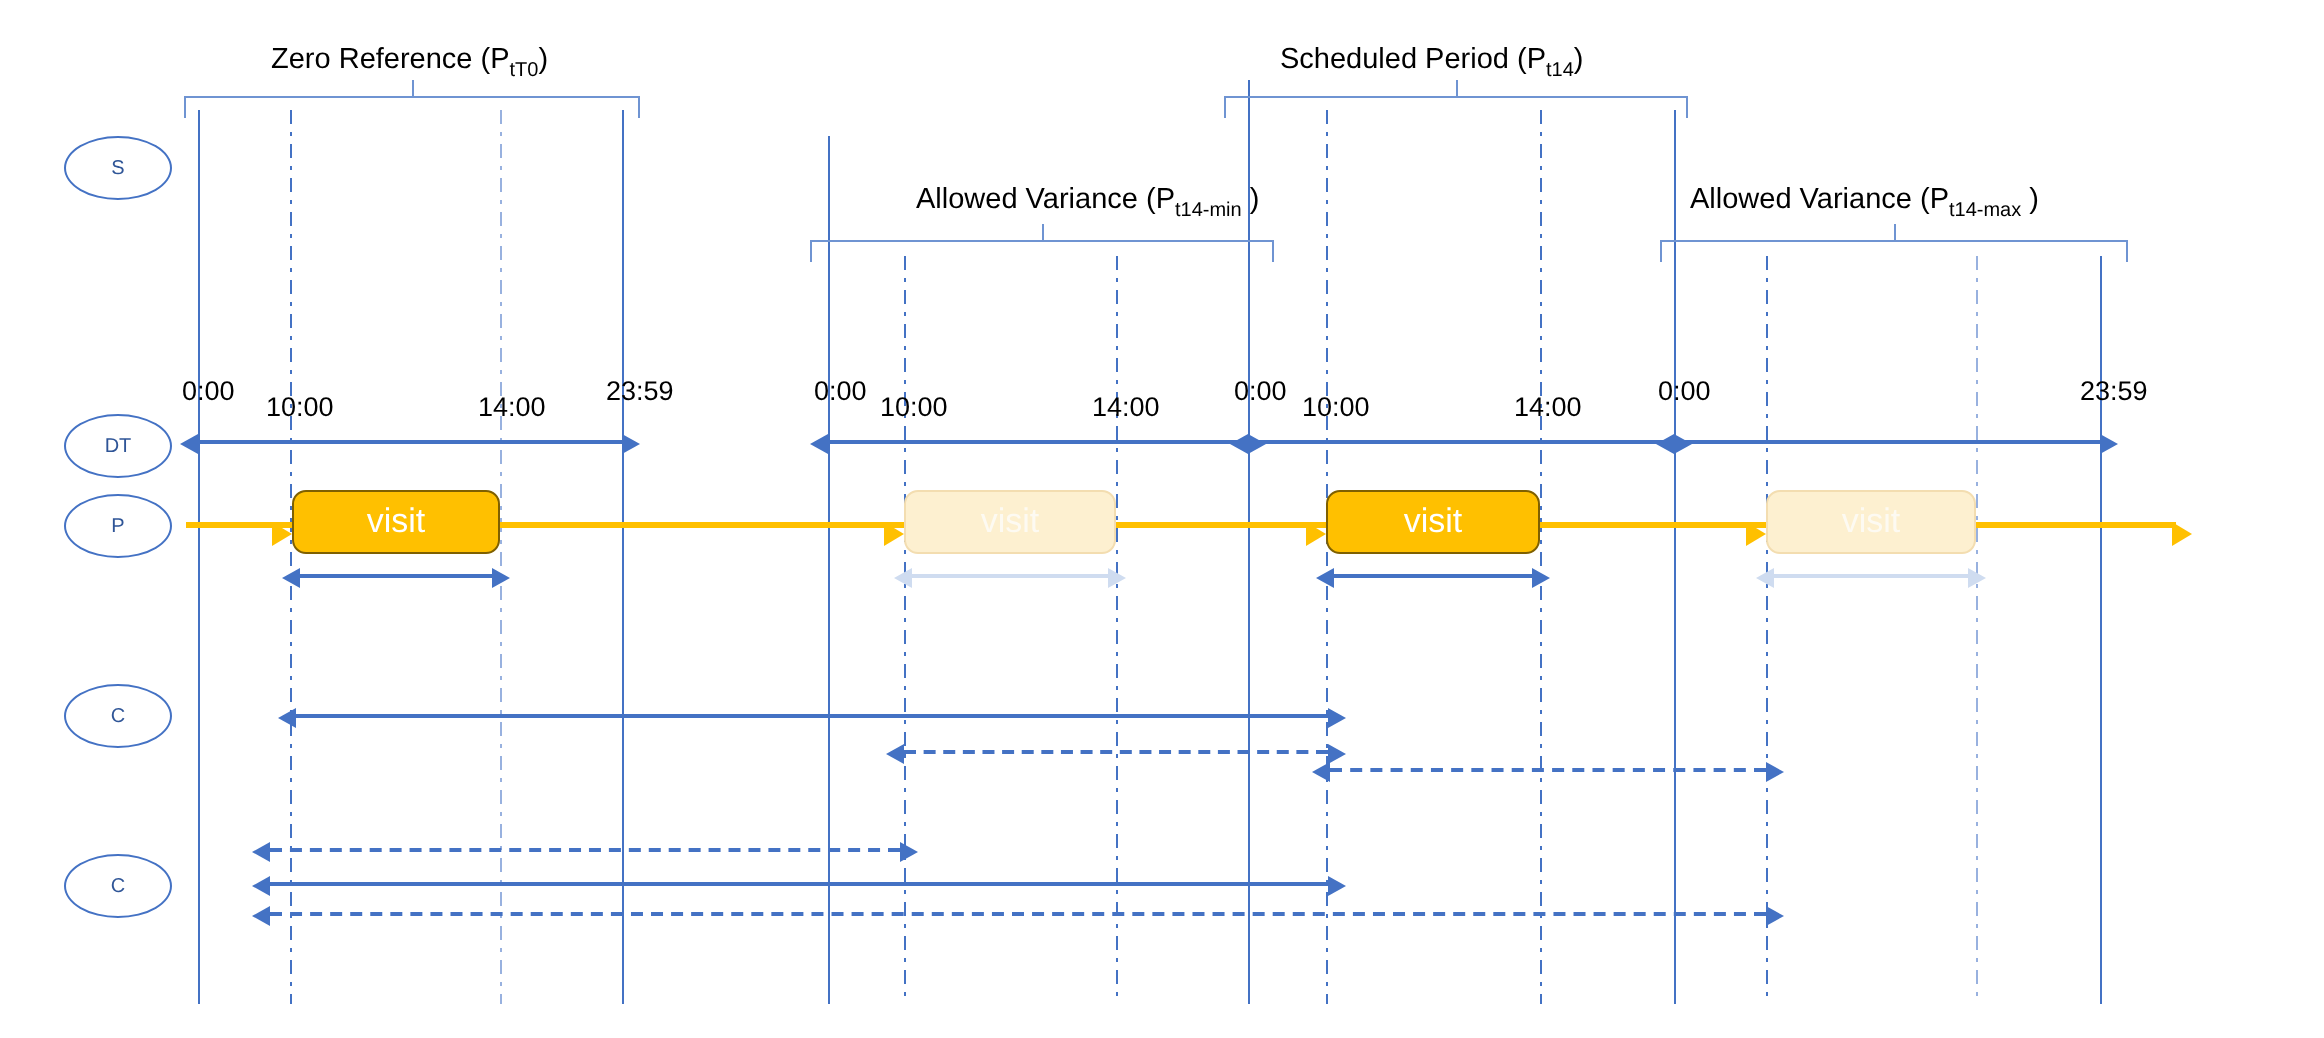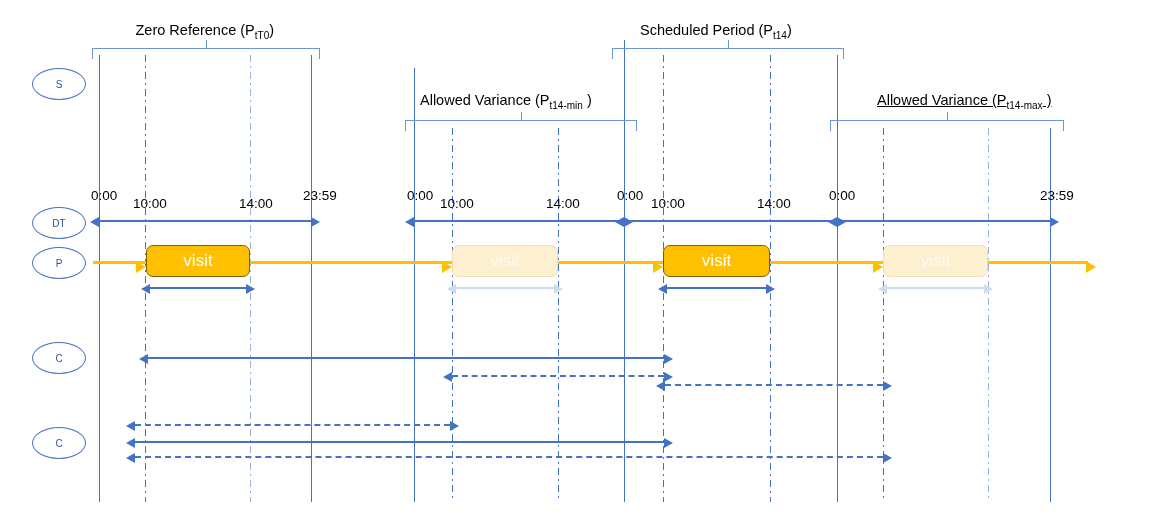--- a/index.html
+++ b/index.html
@@ -70,29 +70,29 @@
       <div class="vline " style="left: 1050px; top: 128px; height: 374px;"></div>
     </div>
   <div id="brackets">
       <div class="bracket" style="left: 92px; top: 48px; width: 226px;">
         <div class="stem"></div>
       </div>
       <div class="lbl hdr" style="top: 22px; left: 135.5px;">Zero Reference (P<sub>tT0</sub>)</div>
       <div class="bracket" style="left: 405px; top: 120px; width: 230px;">
         <div class="stem"></div>
       </div>
-      <div class="lbl hdr" style="top: 92px; left: 420px;">Allowed Variance (P<sub>t14-min</sub> )</div>
+      <div class="lbl hdr" style="top: 92px; left: 458px;">Allowed Variance (P<sub>t14-min</sub> )</div>
       <div class="bracket" style="left: 612px; top: 48px; width: 230px;">
         <div class="stem"></div>
       </div>
       <div class="lbl hdr" style="top: 22px; left: 640px;">Scheduled Period (P<sub>t14</sub>)</div>
       <div class="bracket" style="left: 830px; top: 120px; width: 232px;">
         <div class="stem"></div>
       </div>
-      <div class="lbl hdr" style="top: 92px; left: 877px; text-decoration: underline;">Allowed Variance (P<sub>t14-max</sub> )</div>
+      <div class="lbl hdr" style="top: 92px; left: 845px;">Allowed Variance (P<sub>t14-max</sub> )</div>
     </div>
   <div id="actors">
       <div class="actor" style="left: 32px; top: 68px;">S</div>
       <div class="actor" style="left: 32px; top: 207px;">DT</div>
       <div class="actor" style="left: 32px; top: 247px;">P</div>
       <div class="actor" style="left: 32px; top: 342px;">C</div>
       <div class="actor" style="left: 32px; top: 427px;">C</div>
     </div>
   <div id="ticks">
       <div class="lbl tick" style="left: 91px; top: 188px;">0:00</div>

